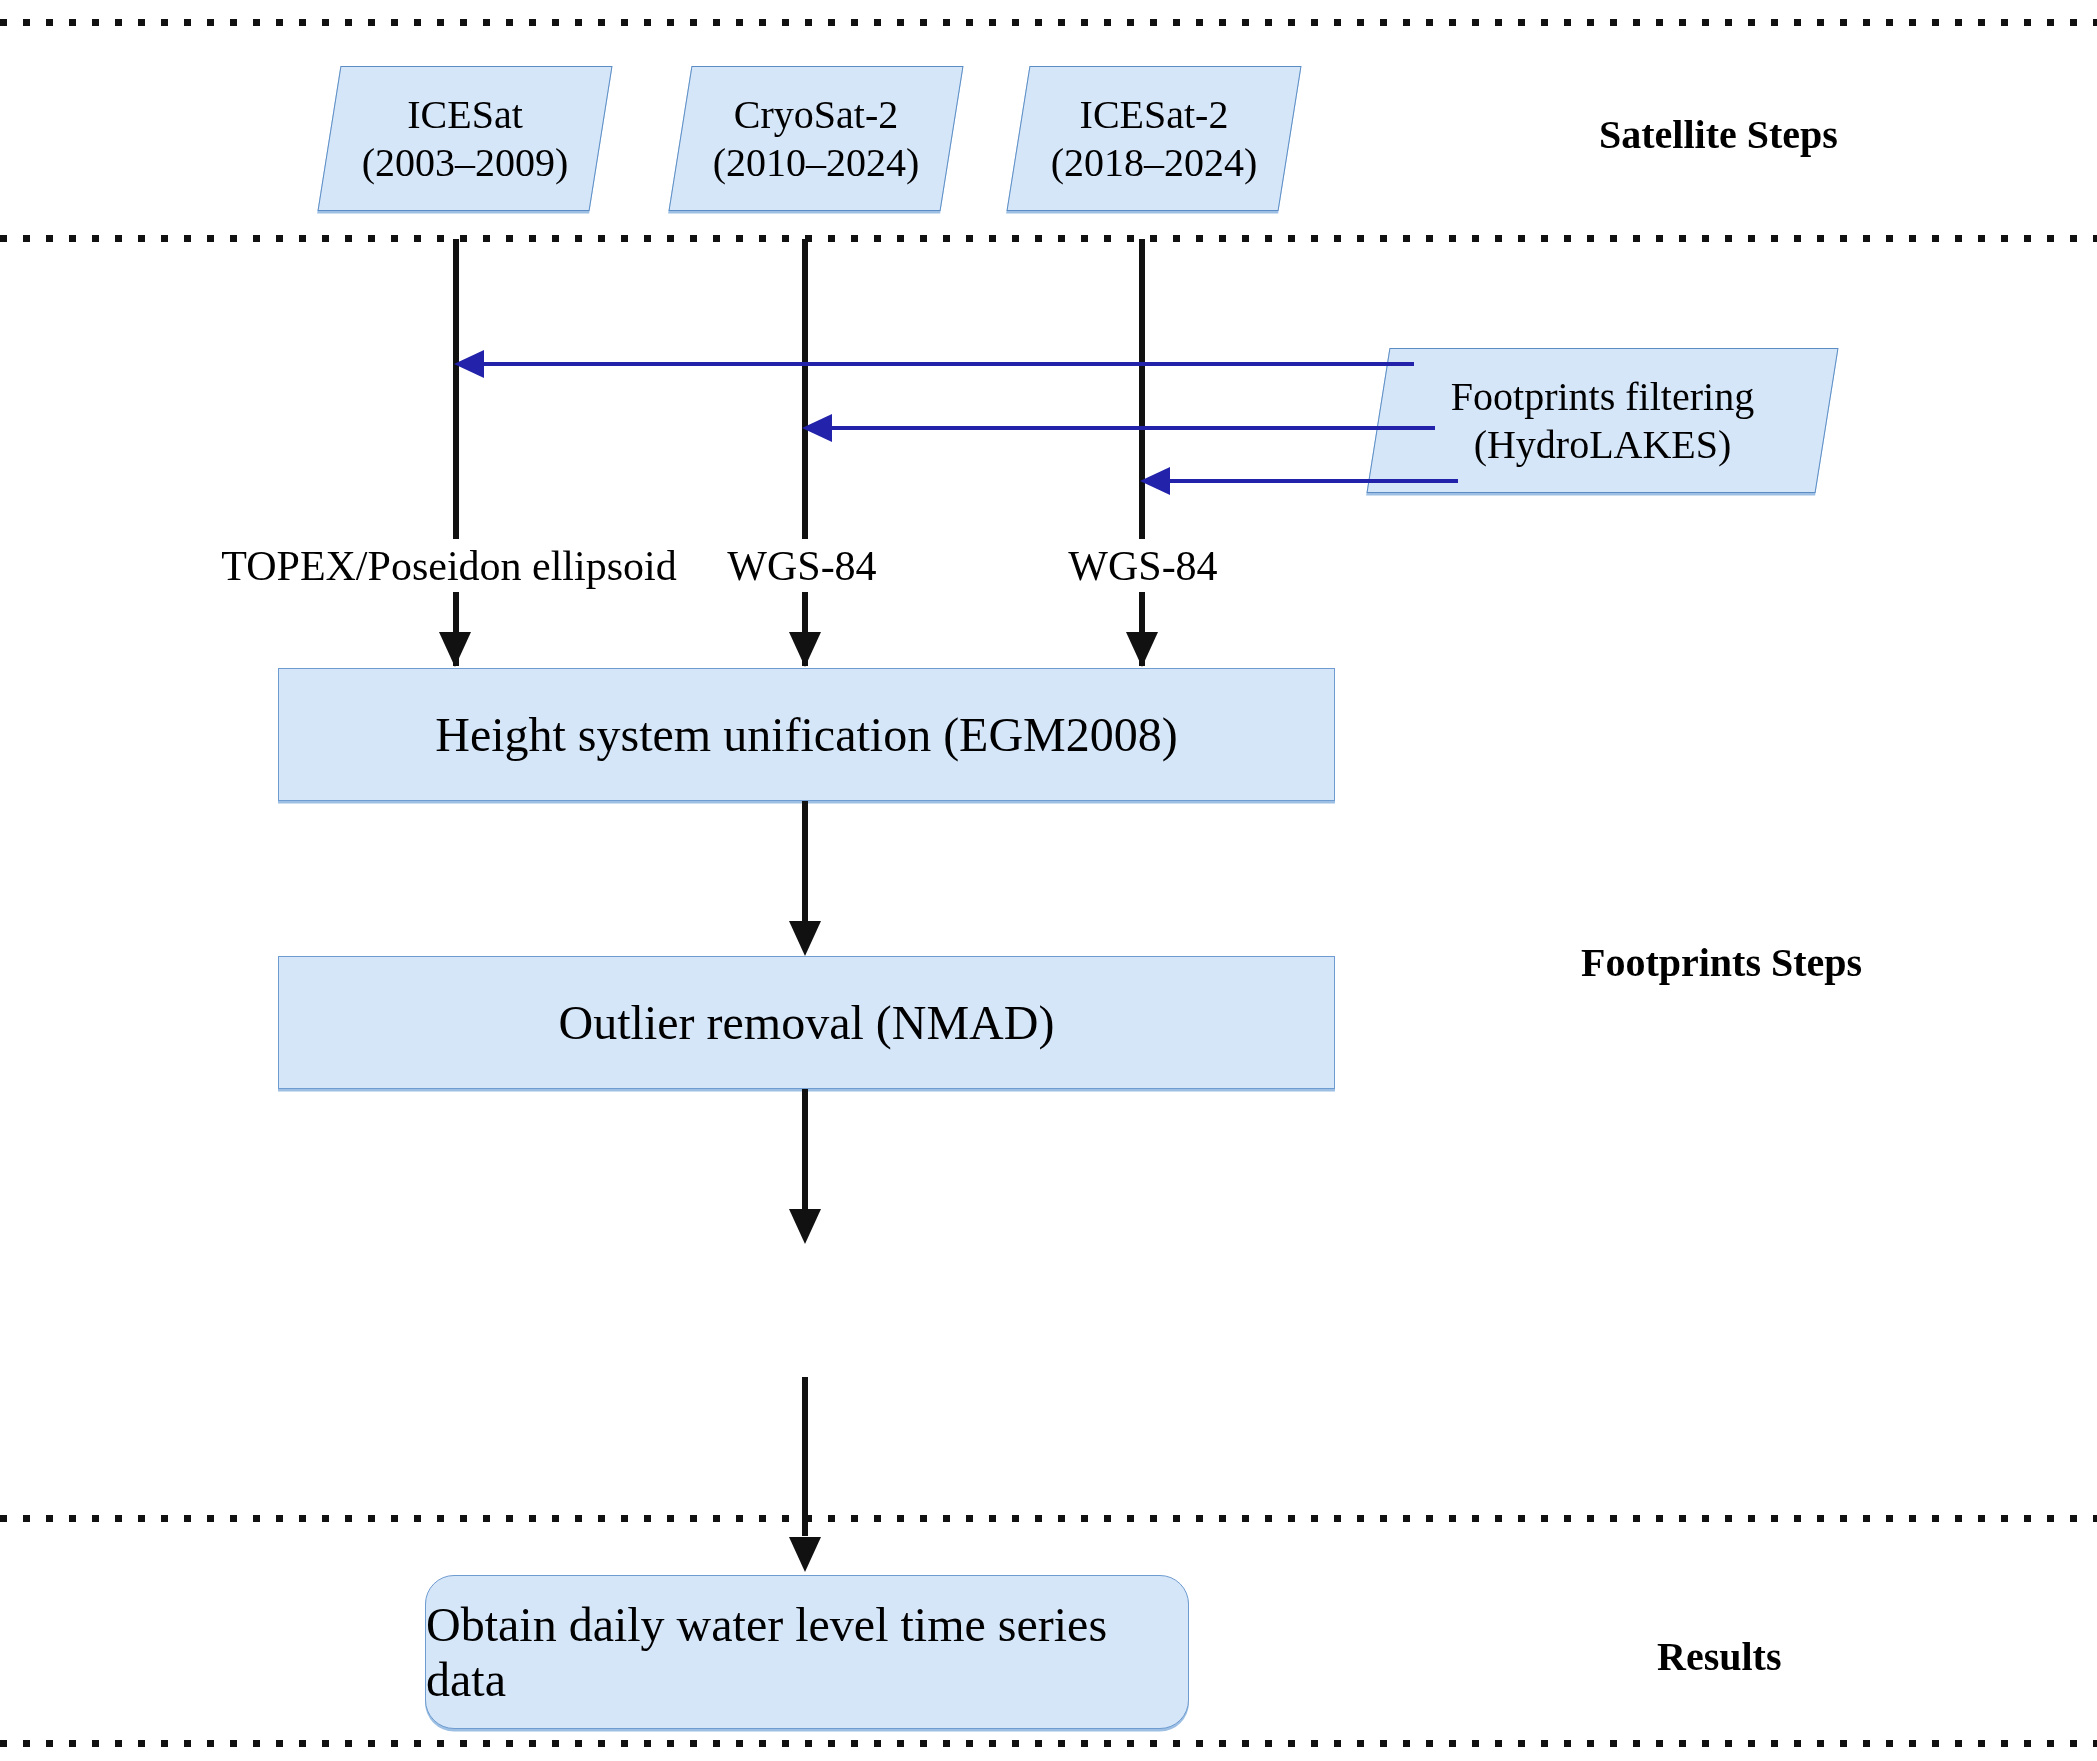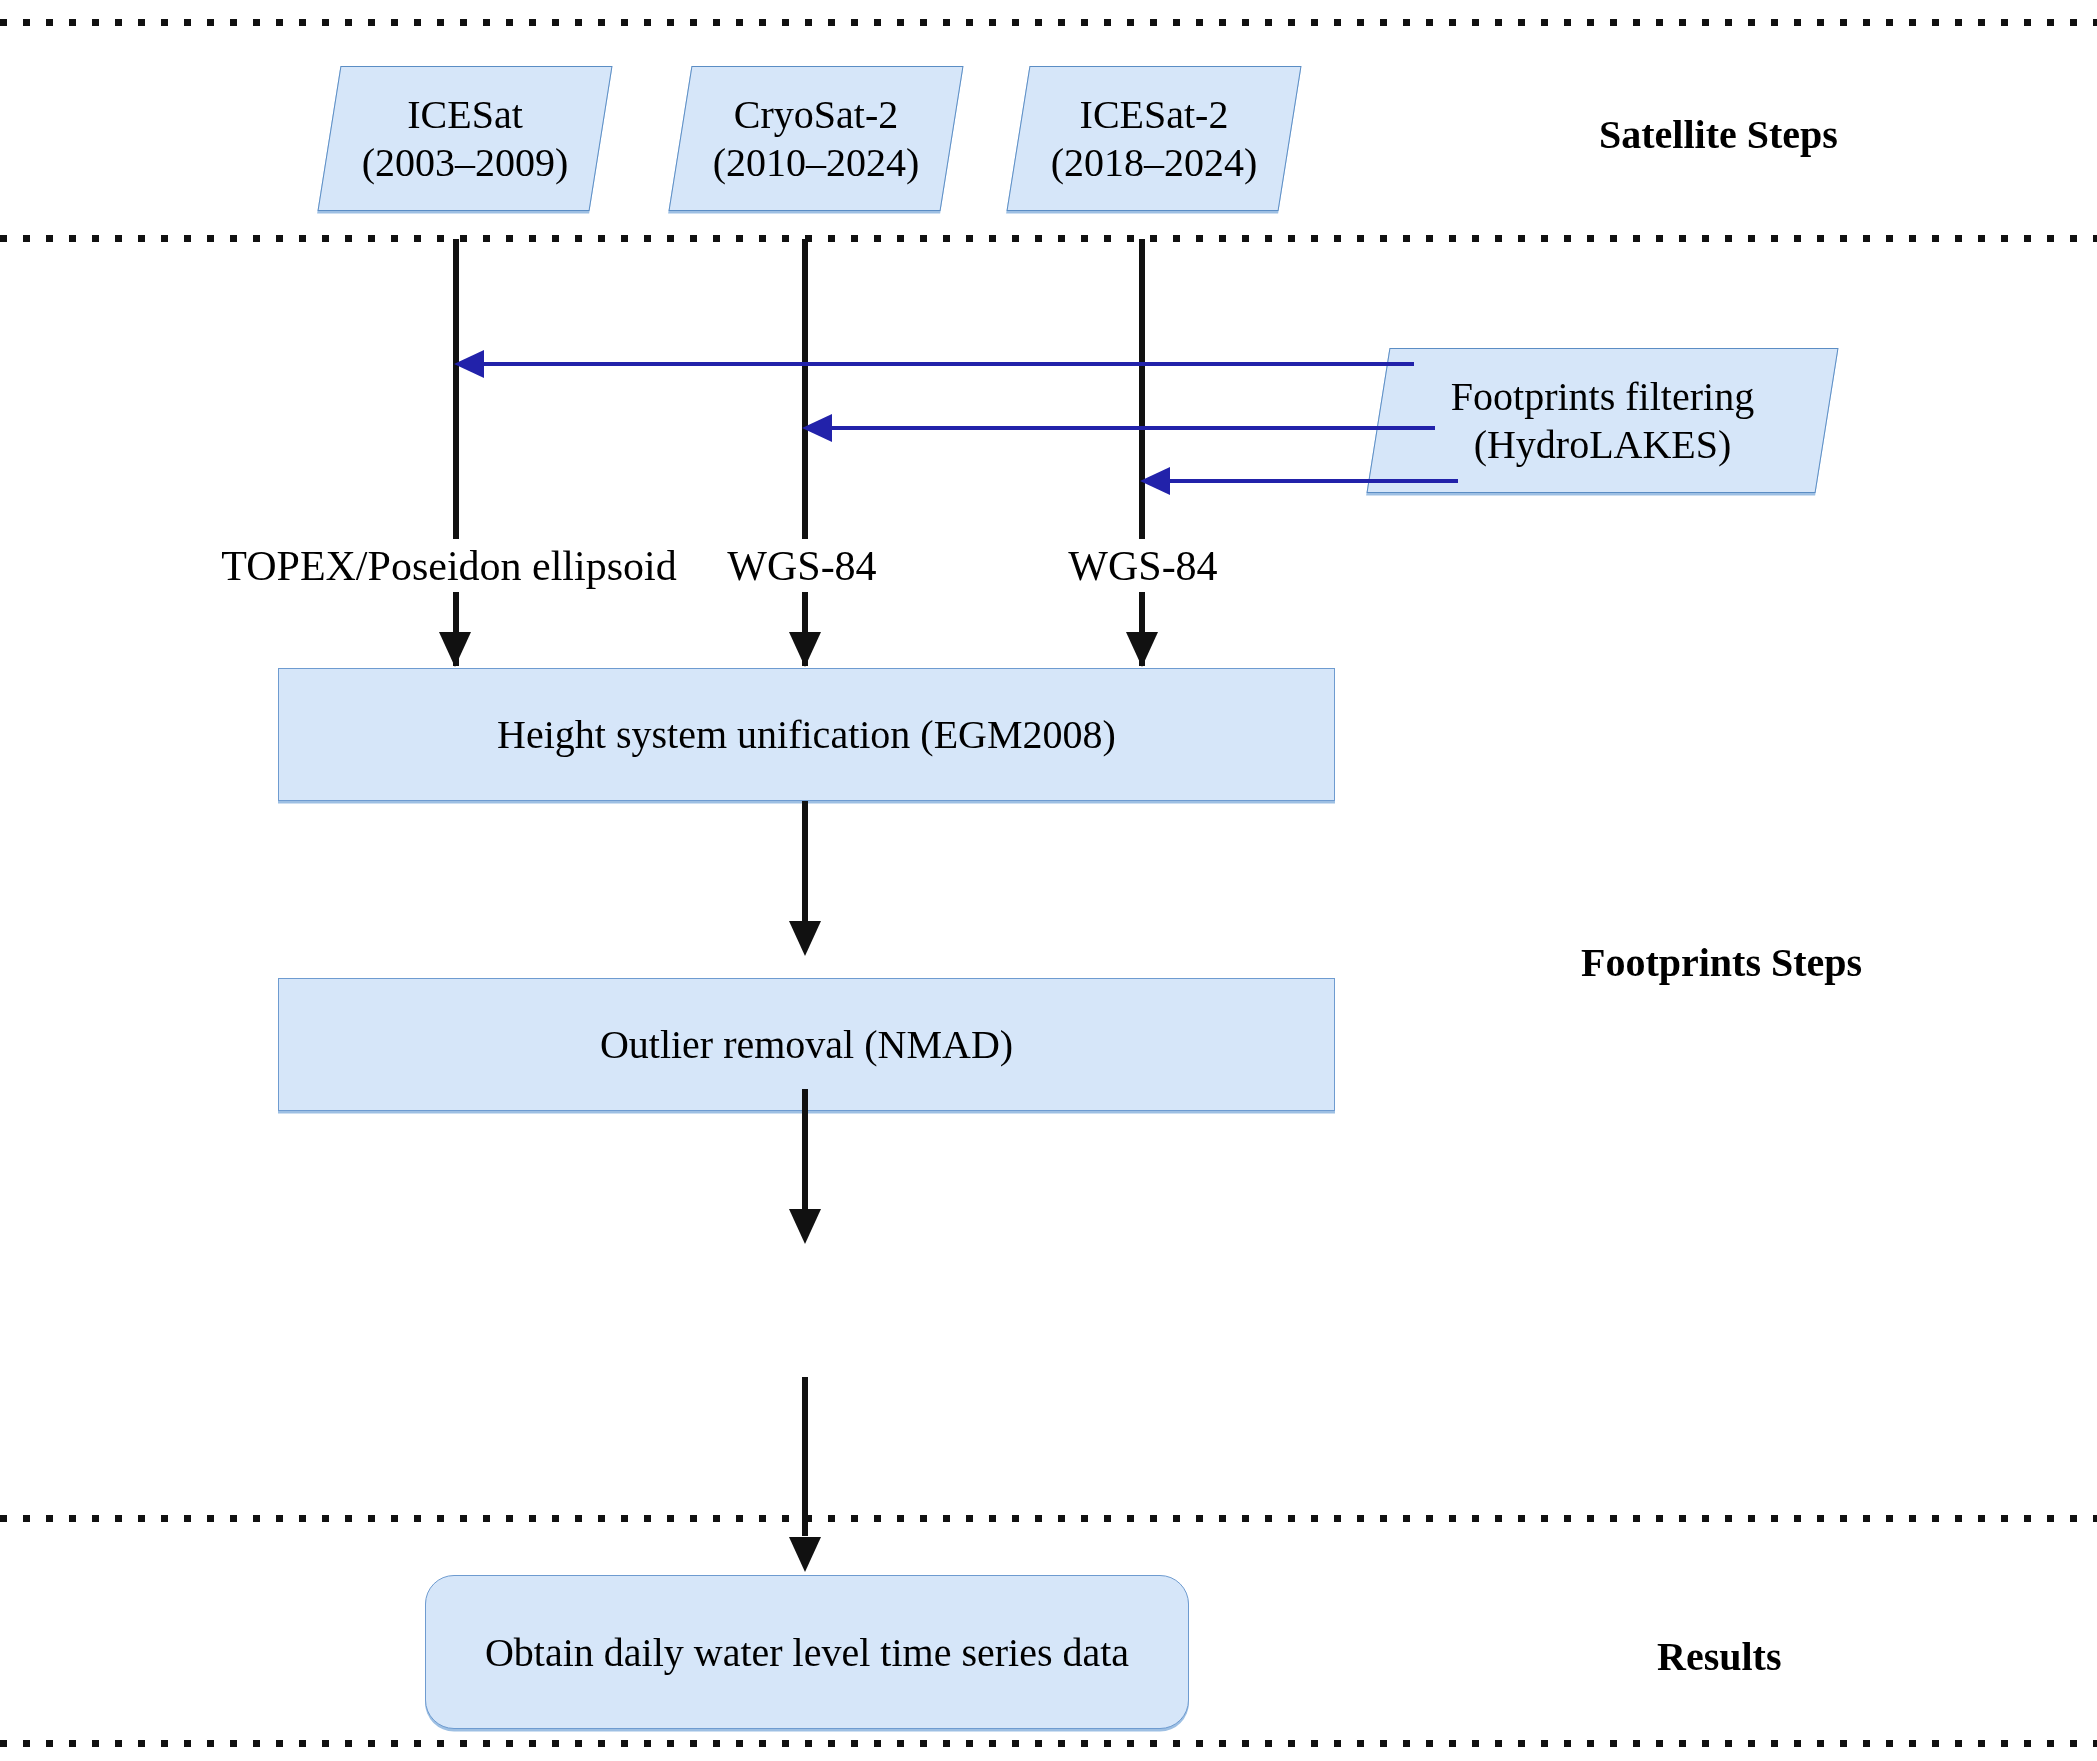--- a/index.html
+++ b/index.html
@@ -105,21 +105,21 @@
 
   
   .scap {
     position: absolute;
     font-weight: bold;
     color: #000;
     white-space: nowrap;
   }
 
   .fs-src   { font-size: 40px; }
-  .fs-box   { font-size: 40px; }
+  .fs-box   { font-size: 48px; }
   .fs-edge  { font-size: 42px; }
   .fs-cap   { font-size: 40px; }
 </style>
 </head>
 <body>
 
 <div id="canvas">
 
   <div class="sep" style="top:19px;"></div>
   <div class="sep" style="top:235px;"></div>
@@ -179,21 +179,21 @@
   <div class="elabel fs-edge" style="left:721px; top:539px;">WGS-84</div>
   <div class="elabel fs-edge" style="left:1062px; top:539px;">WGS-84</div>
 
   <div class="pbox fs-box" style="left:278px; top:668px; width:1057px; height:133px;">
     <span>Height system unification (EGM2008)</span>
   </div>
 
   <div class="vline" style="left:802px; top:801px; height:120px;"></div>
   <div class="arrow-down" style="left:789px; top:921px;"></div>
 
-  <div class="pbox fs-box" style="left:278px; top:956px; width:1057px; height:133px;margin-top:22px;">
+  <div class="pbox fs-box" style="left:278px; top:956px; width:1057px; height:133px;">
     <span>Outlier removal (NMAD)</span>
   </div>
 
   <div class="vline" style="left:802px; top:1089px; height:120px;"></div>
   <div class="arrow-down" style="left:789px; top:1209px;"></div>
 
 
   <div class="vline" style="left:802px; top:1377px; height:159px;"></div>
   <div class="arrow-down" style="left:789px; top:1537px;"></div>
 

